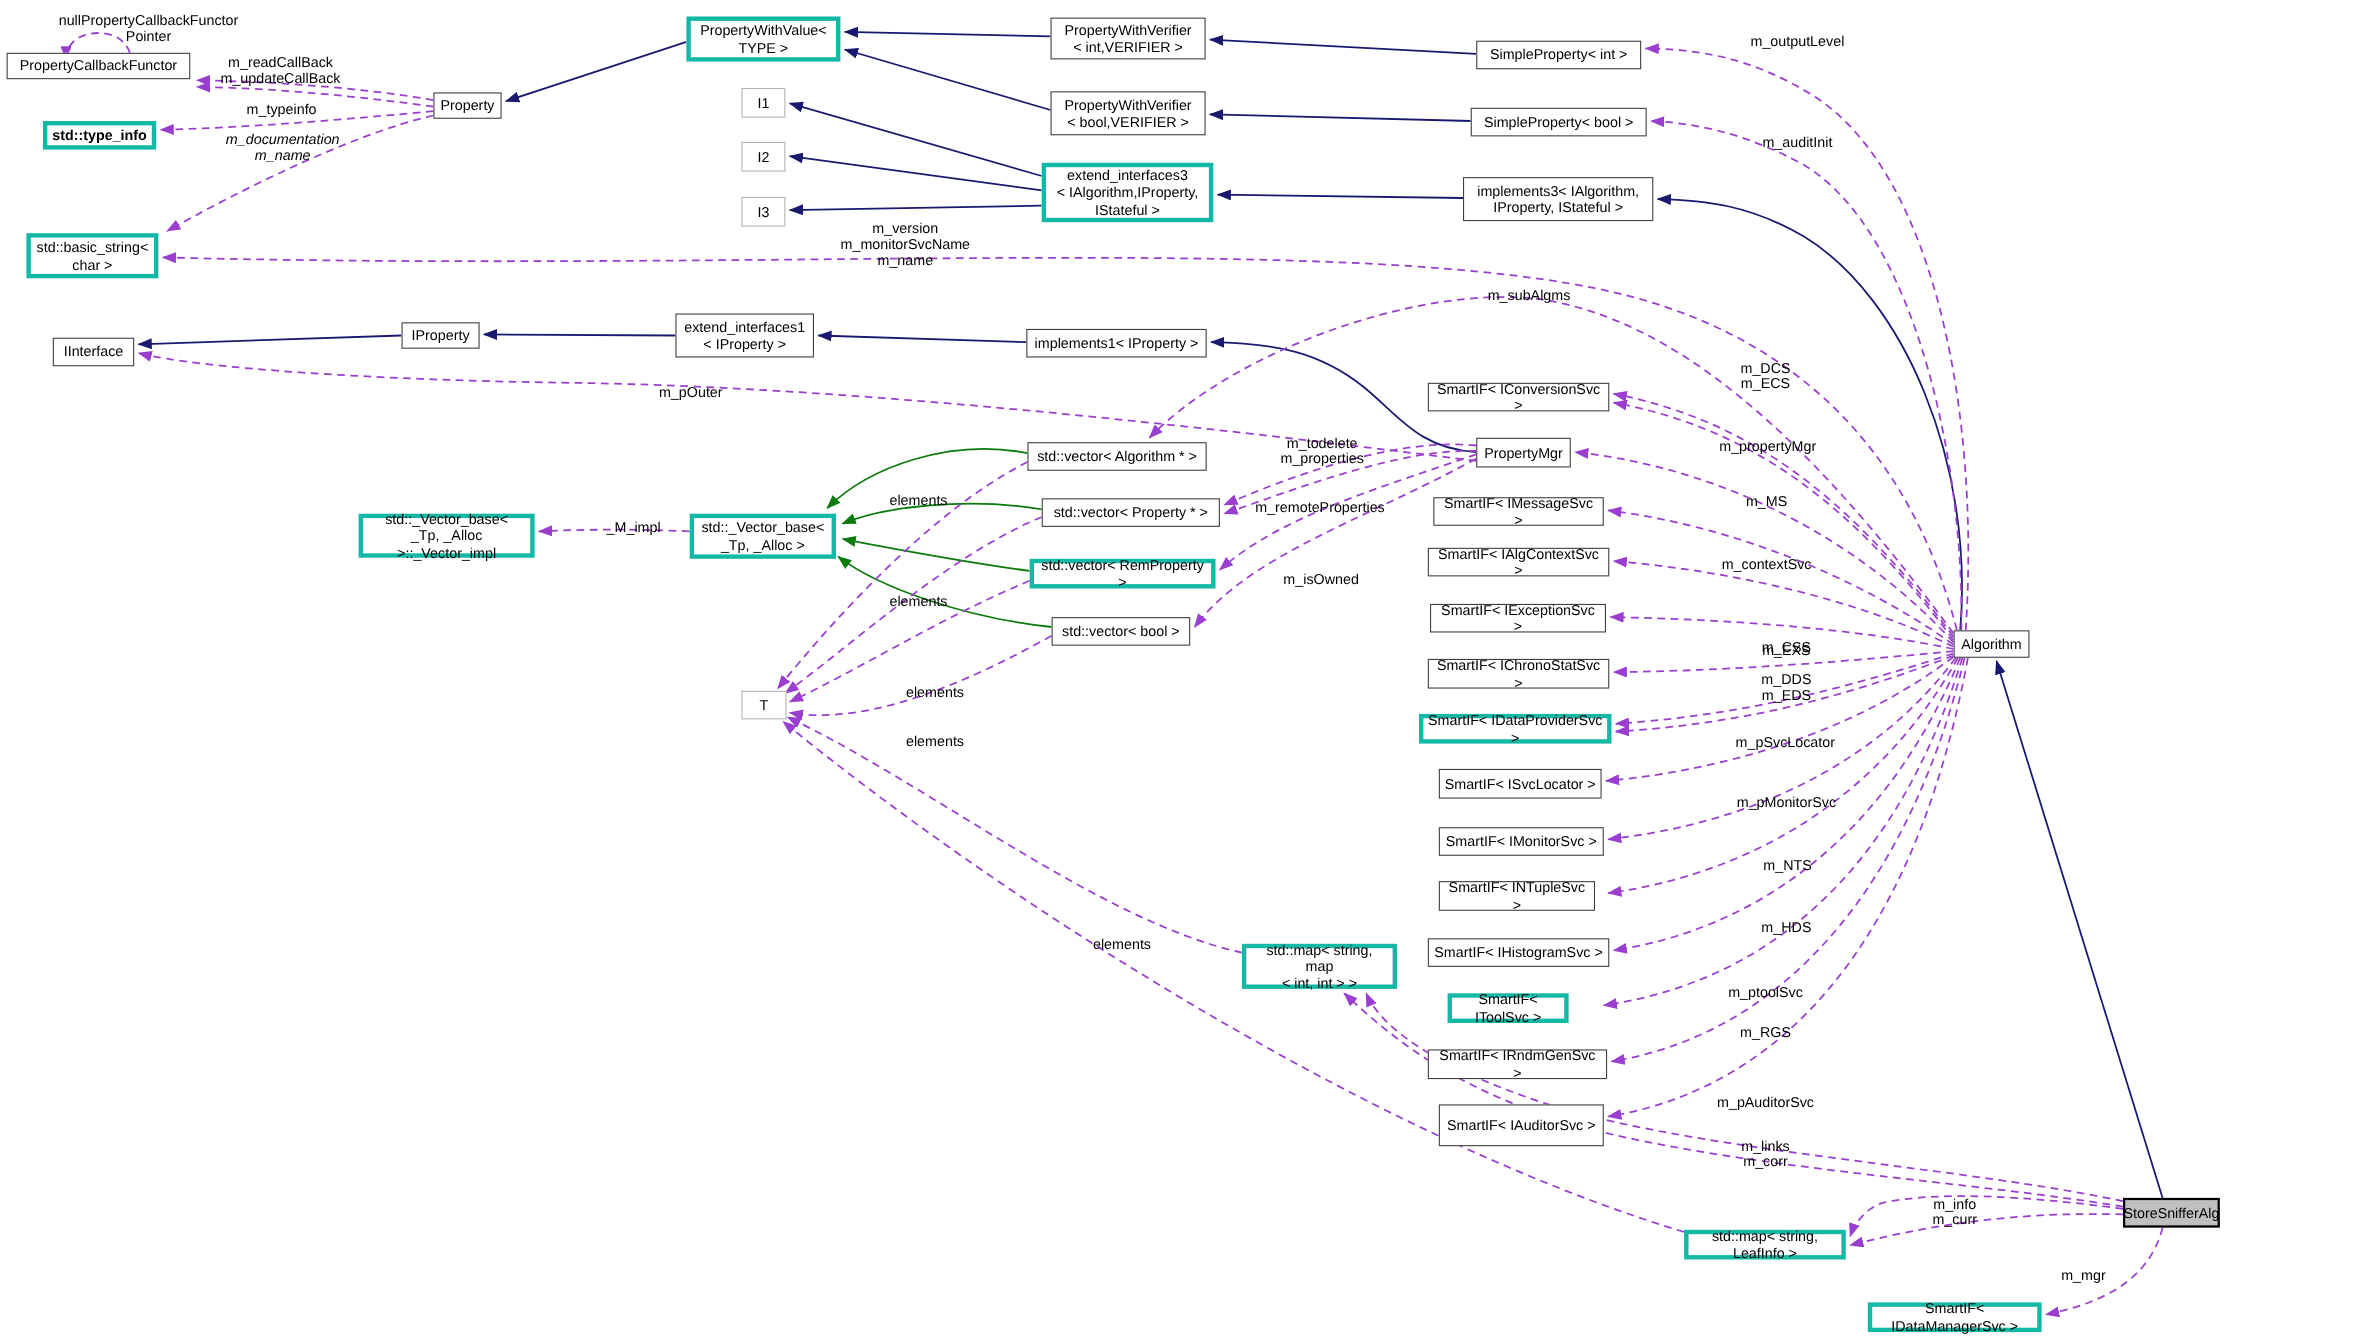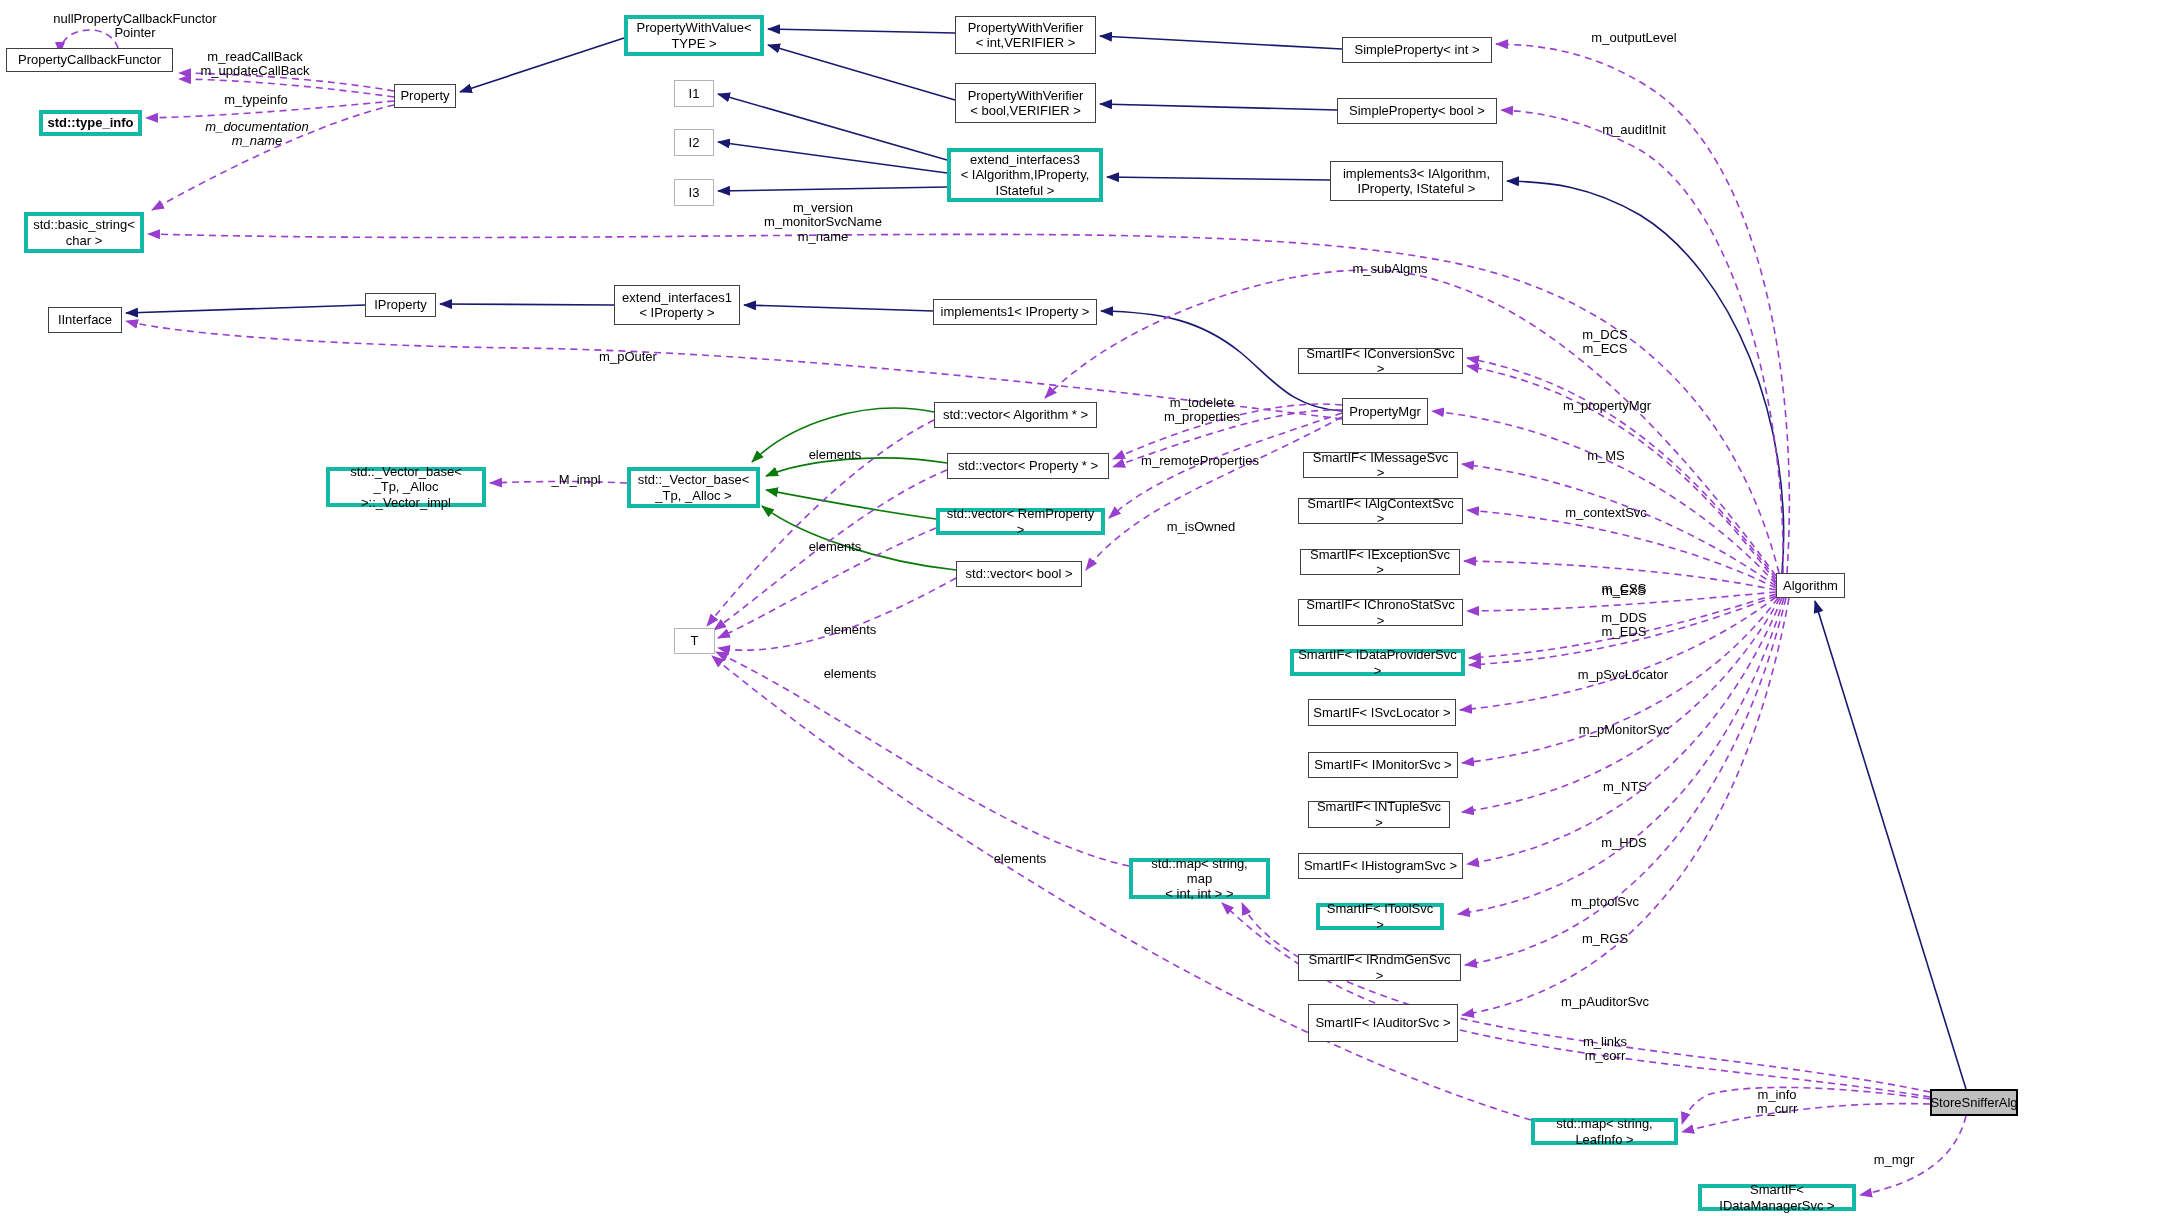--- a/index.html
+++ b/index.html
@@ -137,21 +137,21 @@
     <div class="node" style="left: 1342px; top: 398px; width: 86px; height: 27px;">PropertyMgr</div>
     <div class="node" style="left: 1303px; top: 452px; width: 155px; height: 26px;">SmartIF&lt; IMessageSvc &gt;</div>
     <div class="node" style="left: 1298px; top: 498px; width: 165px; height: 26px;">SmartIF&lt; IAlgContextSvc &gt;</div>
     <div class="node" style="left: 1300px; top: 549px; width: 160px; height: 26px;">SmartIF&lt; IExceptionSvc &gt;</div>
     <div class="node" style="left: 1298px; top: 599px; width: 165px; height: 27px;">SmartIF&lt; IChronoStatSvc &gt;</div>
     <div class="node bold" style="left: 1290px; top: 649px; width: 175px; height: 27px;">SmartIF&lt; IDataProviderSvc &gt;</div>
     <div class="node" style="left: 1308px; top: 699px; width: 148px; height: 27px;">SmartIF&lt; ISvcLocator &gt;</div>
     <div class="node" style="left: 1308px; top: 752px; width: 150px; height: 26px;">SmartIF&lt; IMonitorSvc &gt;</div>
     <div class="node" style="left: 1308px; top: 801px; width: 142px; height: 27px;">SmartIF&lt; INTupleSvc &gt;</div>
     <div class="node" style="left: 1298px; top: 853px; width: 165px; height: 26px;">SmartIF&lt; IHistogramSvc &gt;</div>
-    <div class="node bold" style="left: 1316px; top: 903px; width: 128px; height: 27px;">SmartIF&lt; IToolSvc &gt;</div>
+    <div class="node bold" style="left: 1316px; top: 903px; width: 110px; height: 27px;">SmartIF&lt; IToolSvc &gt;</div>
     <div class="node" style="left: 1298px; top: 954px; width: 163px; height: 27px;">SmartIF&lt; IRndmGenSvc &gt;</div>
     <div class="node" style="left: 1308px; top: 1004px; width: 150px; height: 38px;">SmartIF&lt; IAuditorSvc &gt;</div>
     <div class="node" style="left: 1776px; top: 573px; width: 69px; height: 25px;">Algorithm</div>
     <div class="node highlight" style="left: 1930px; top: 1089px; width: 88px; height: 27px;">StoreSnifferAlg</div>
     <div class="node bold" style="left: 1531px; top: 1118px; width: 147px; height: 27px;">std::map&lt; string, LeafInfo &gt;</div>
     <div class="node bold" style="left: 1698px; top: 1184px; width: 158px; height: 27px;">SmartIF&lt; IDataManagerSvc &gt;</div>
     <div class="edge-label" style="left: 90px; top: 12px; margin-left: 45px;">nullPropertyCallbackFunctor
 Pointer</div>
     <div class="edge-label" style="left: 255px; top: 50px;">m_readCallBack
 m_updateCallBack</div>

